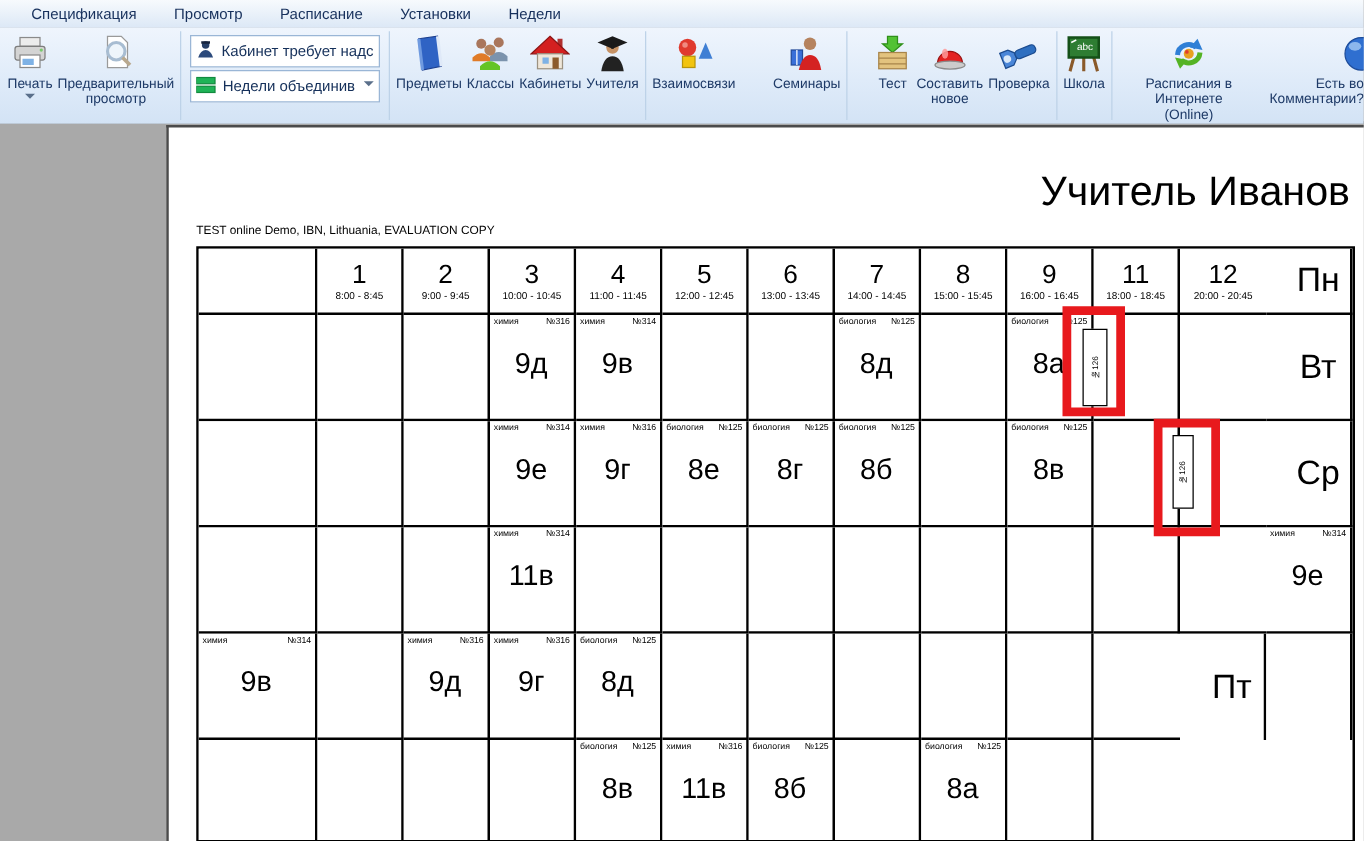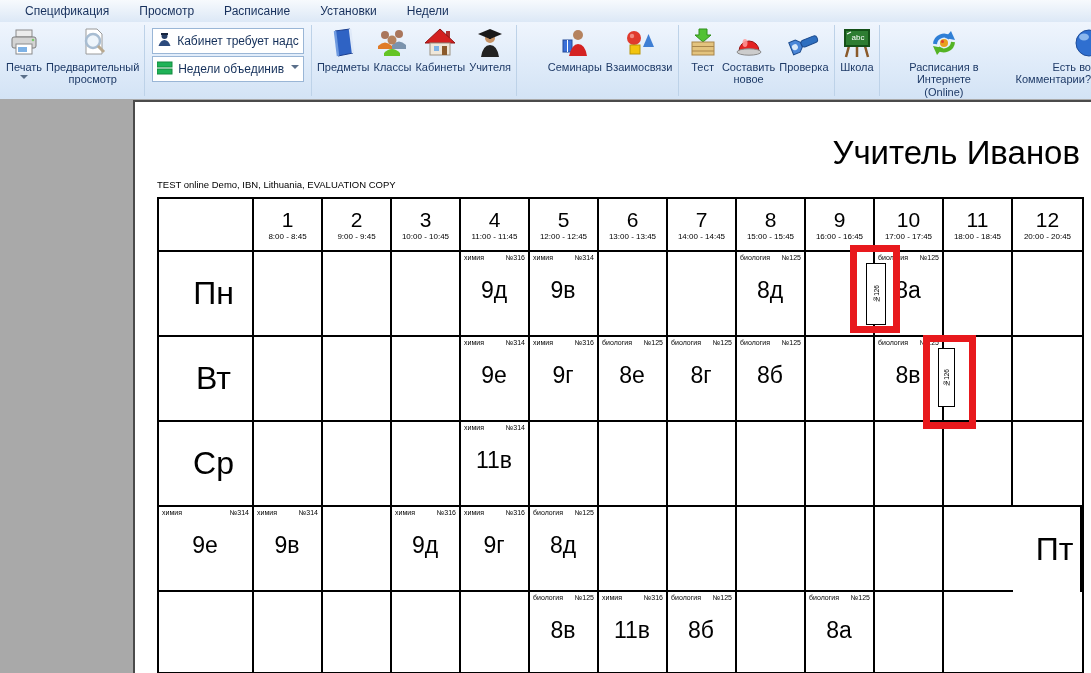--- a/index.html
+++ b/index.html
@@ -52,21 +52,21 @@
     display:inline-grid;background:#fff;border:2px solid #000;
     grid-template-columns:95px repeat(12,69px);
     grid-template-rows:53px 85px 85px 85px 85px 80px;
   }
   .cell{border-right:2px solid #000;border-bottom:2px solid #000;position:relative;box-sizing:border-box;background:#fff;}
   .lastcol{border-right:none;}
   .lastrow{border-bottom:none;}
   .hcell{display:flex;flex-direction:column;align-items:center;justify-content:center;}
   .hnum{font-size:21px;line-height:1.15;color:#000;}
   .htime{font-size:8px;color:#000;}
-  .daycell{display:flex;align-items:center;justify-content:center;font-size:32px;color:#000;padding-left:16px;}
+  .daycell{display:flex;align-items:center;justify-content:center;font-size:27px;color:#000;padding-left:16px;}
   .subj{position:absolute;top:2px;left:3px;font-size:7px;color:#000;}
   .room{position:absolute;top:2px;right:3px;font-size:7px;color:#000;}
   .grp{position:absolute;top:25px;left:0;right:1px;text-align:center;font-size:23px;color:#000;}
   .mcard{position:absolute;background:#fff;border:1px solid #000;z-index:5;display:flex;align-items:center;justify-content:center;}
   .mtext{writing-mode:vertical-rl;transform:rotate(180deg);font-size:6.5px;color:#000;}
   .hl{position:absolute;border:7px solid #e8191d;z-index:6;box-sizing:border-box;}
   
   .comments-btn{margin-left:auto;align-items:flex-end;text-align:right;padding-right:0;}
   .comments-btn .ic{margin-right:-13px;}
 </style>
@@ -180,47 +180,47 @@
         <path d="M1 6 L13 1 L25 6 L13 11 Z" fill="#1a1a1a"></path>
         <rect x="12" y="6" width="2" height="5" fill="#1a1a1a"></rect>
         <path d="M4 29 q2 -12 9 -12 q7 0 9 12 Z" fill="#222222"></path>
       </svg>
     </span>
     <span class="lbl">Учителя</span>
   </div>
 
   <div class="tb-sep"></div>
 
+  <div class="tb-btn" style="width:78px">
+    <span class="ic">
+      <svg width="34" height="30" viewBox="0 0 34 30">
+        <circle cx="12" cy="10" r="7" fill="#e03a2e"></circle>
+        <circle cx="10" cy="8" r="2.2" fill="#f08a80"></circle>
+        <path d="M21 19 L32 19 L26.5 6 Z" fill="#3f7fd4"></path>
+        <rect x="8" y="17" width="10" height="9" fill="#f2c40f" stroke="#b8950a"></rect>
+      </svg>
+    </span>
+    <span class="lbl">Взаимосвязи</span>
+  </div>
+
   <div class="tb-btn" style="width:64px;margin-left:26px">
     <span class="ic">
       <svg width="30" height="30" viewBox="0 0 30 30">
         <rect x="3" y="12" width="9" height="12" fill="#3a6fd8" stroke="#234a9a"></rect>
         <line x1="7.5" y1="12" x2="7.5" y2="24" stroke="#ffffff"></line>
         <circle cx="18" cy="7" r="5" fill="#b5835f"></circle>
         <path d="M9 28 q3 -12 9 -12 q7 0 9 12 Z" fill="#d42222"></path>
       </svg>
     </span>
     <span class="lbl">Семинары</span>
   </div>
 
-  <div class="tb-btn" style="width:78px">
-    <span class="ic">
-      <svg width="34" height="30" viewBox="0 0 34 30">
-        <circle cx="12" cy="10" r="7" fill="#e03a2e"></circle>
-        <circle cx="10" cy="8" r="2.2" fill="#f08a80"></circle>
-        <path d="M21 19 L32 19 L26.5 6 Z" fill="#3f7fd4"></path>
-        <rect x="8" y="17" width="10" height="9" fill="#f2c40f" stroke="#b8950a"></rect>
-      </svg>
-    </span>
-    <span class="lbl">Взаимосвязи</span>
-  </div>
-
   <div class="tb-sep"></div>
 
-  <div class="tb-btn" style="width:40px;margin-left:4px">
+  <div class="tb-btn" style="width:40px;margin-left:16px">
     <span class="ic">
       <svg width="30" height="30" viewBox="0 0 30 30">
         <polygon points="11,1 19,1 19,7 23,7 15,14 7,7 11,7" fill="#52c234" stroke="#2f8f1a"></polygon>
         <rect x="4" y="14" width="22" height="13" fill="#e3c37e" stroke="#a8854a"></rect>
         <line x1="4" y1="18.5" x2="26" y2="18.5" stroke="#a8854a"></line>
         <line x1="4" y1="23" x2="26" y2="23" stroke="#a8854a"></line>
       </svg>
     </span>
     <span class="lbl">Тест</span>
   </div>
@@ -328,24 +328,20 @@
           <div class="hnum">7</div>
           <div class="htime">14:00 - 14:45</div>
         </div>
         <div class="cell hcell">
           <div class="hnum">8</div>
           <div class="htime">15:00 - 15:45</div>
         </div>
         <div class="cell hcell">
           <div class="hnum">9</div>
           <div class="htime">16:00 - 16:45</div>
-        </div>
-        <div class="cell hcell">
-          <div class="hnum">10</div>
-          <div class="htime">17:00 - 17:45</div>
         </div>
         <div class="cell hcell">
           <div class="hnum">11</div>
           <div class="htime">18:00 - 18:45</div>
         </div>
         <div class="cell hcell lastcol">
           <div class="hnum">12</div>
           <div class="htime">20:00 - 20:45</div>
         </div>
         <div class="cell daycell">Пн</div>

